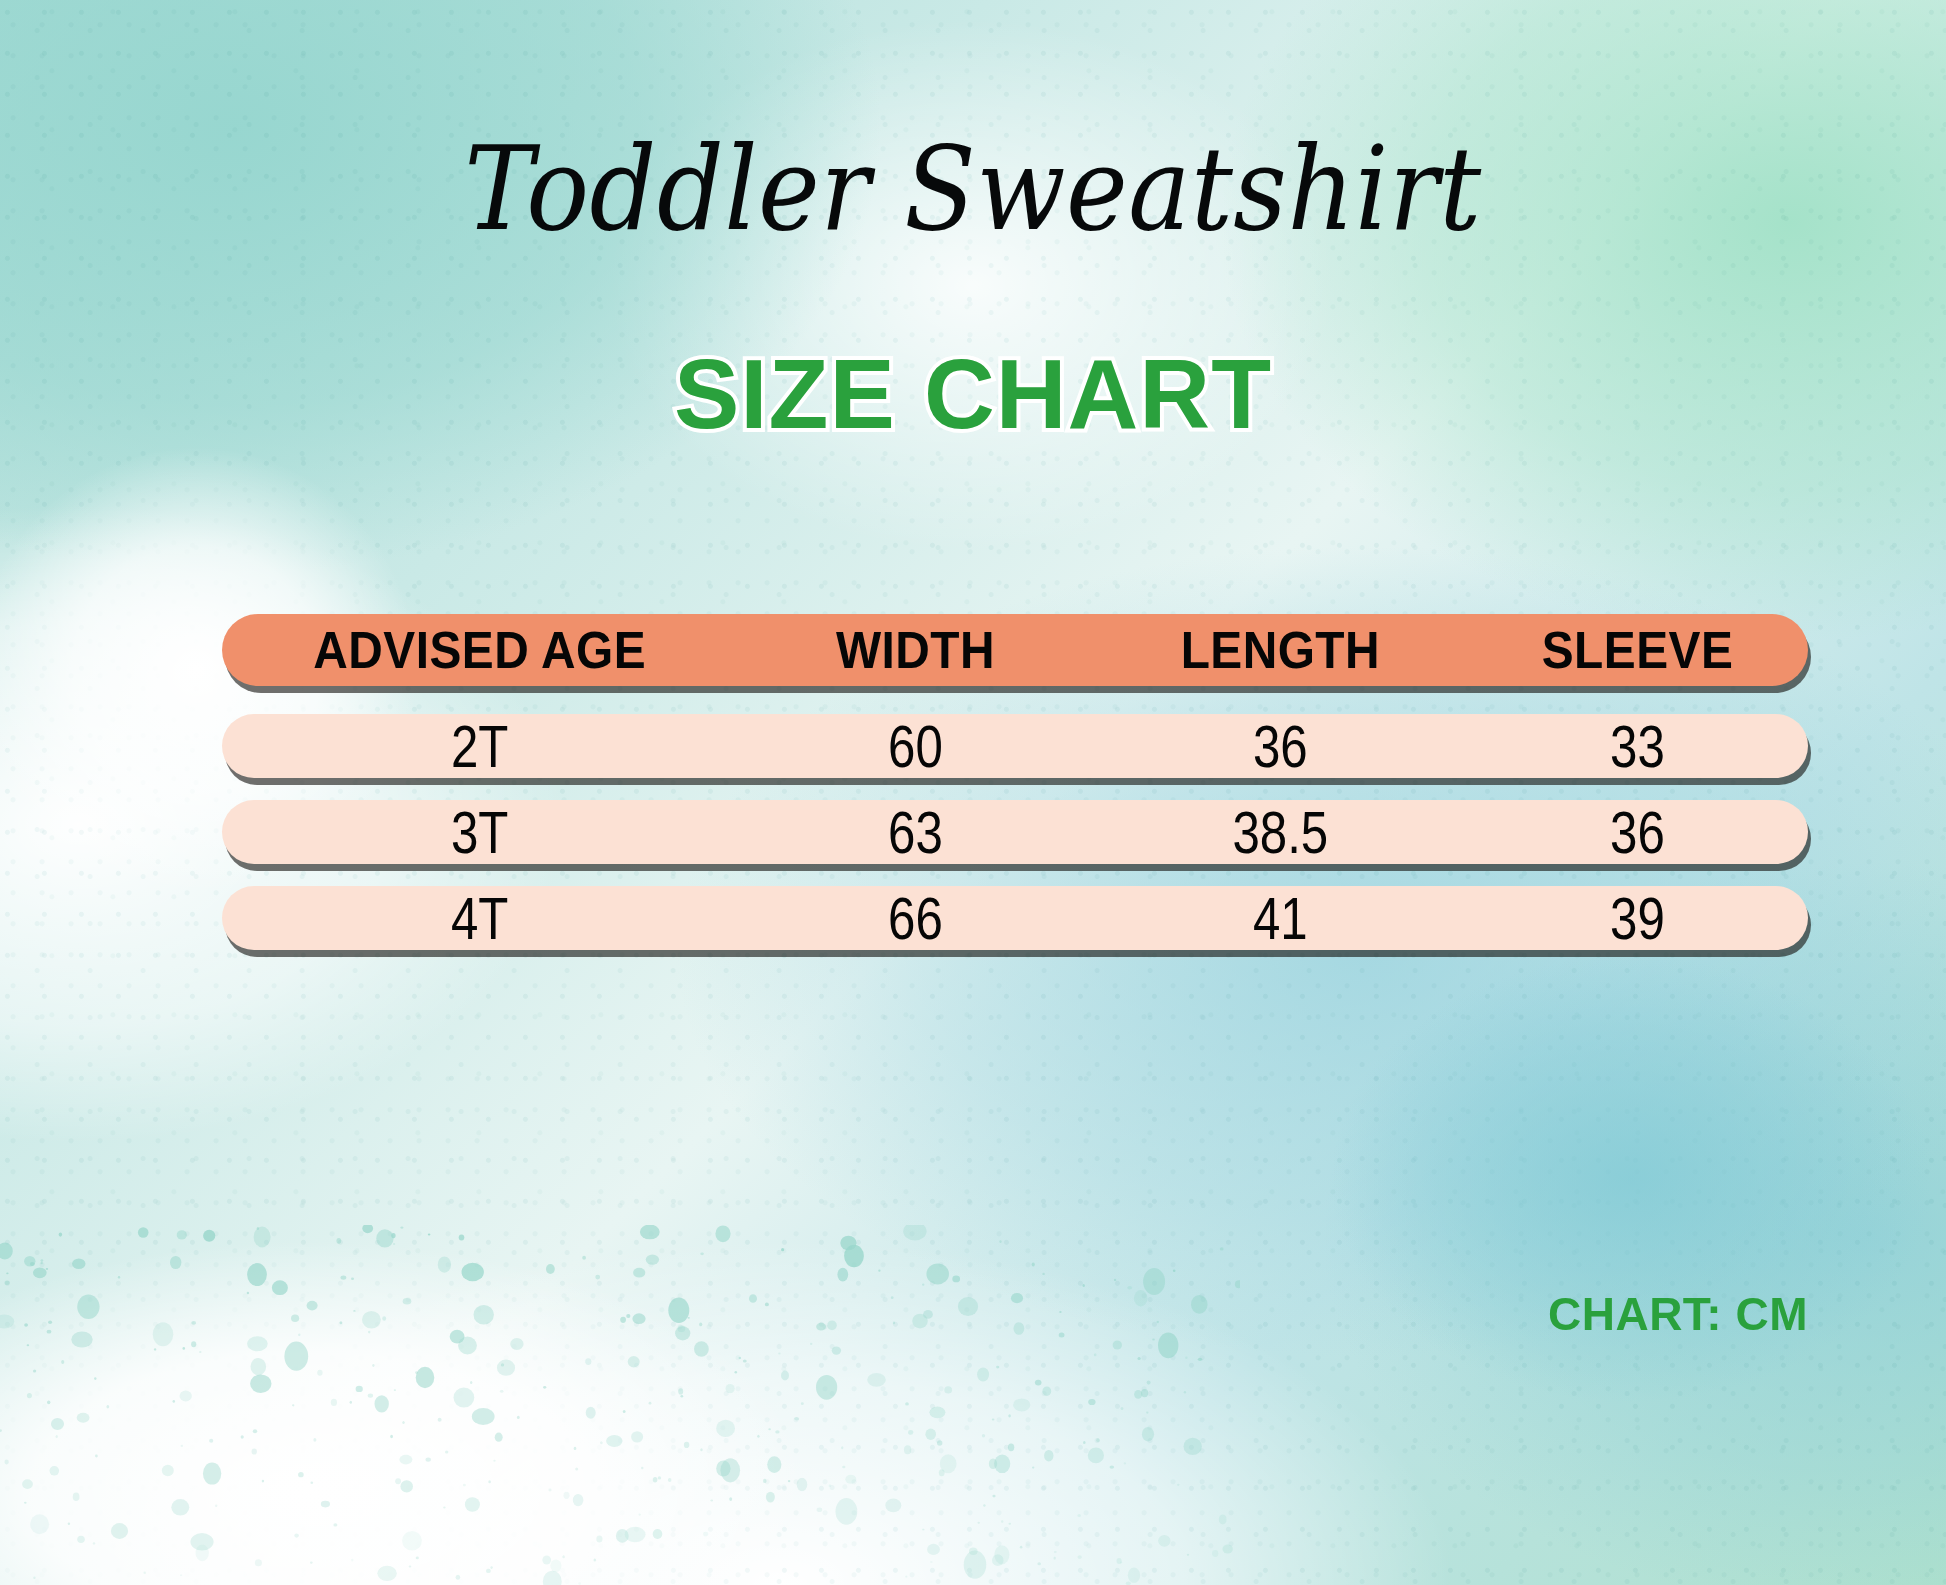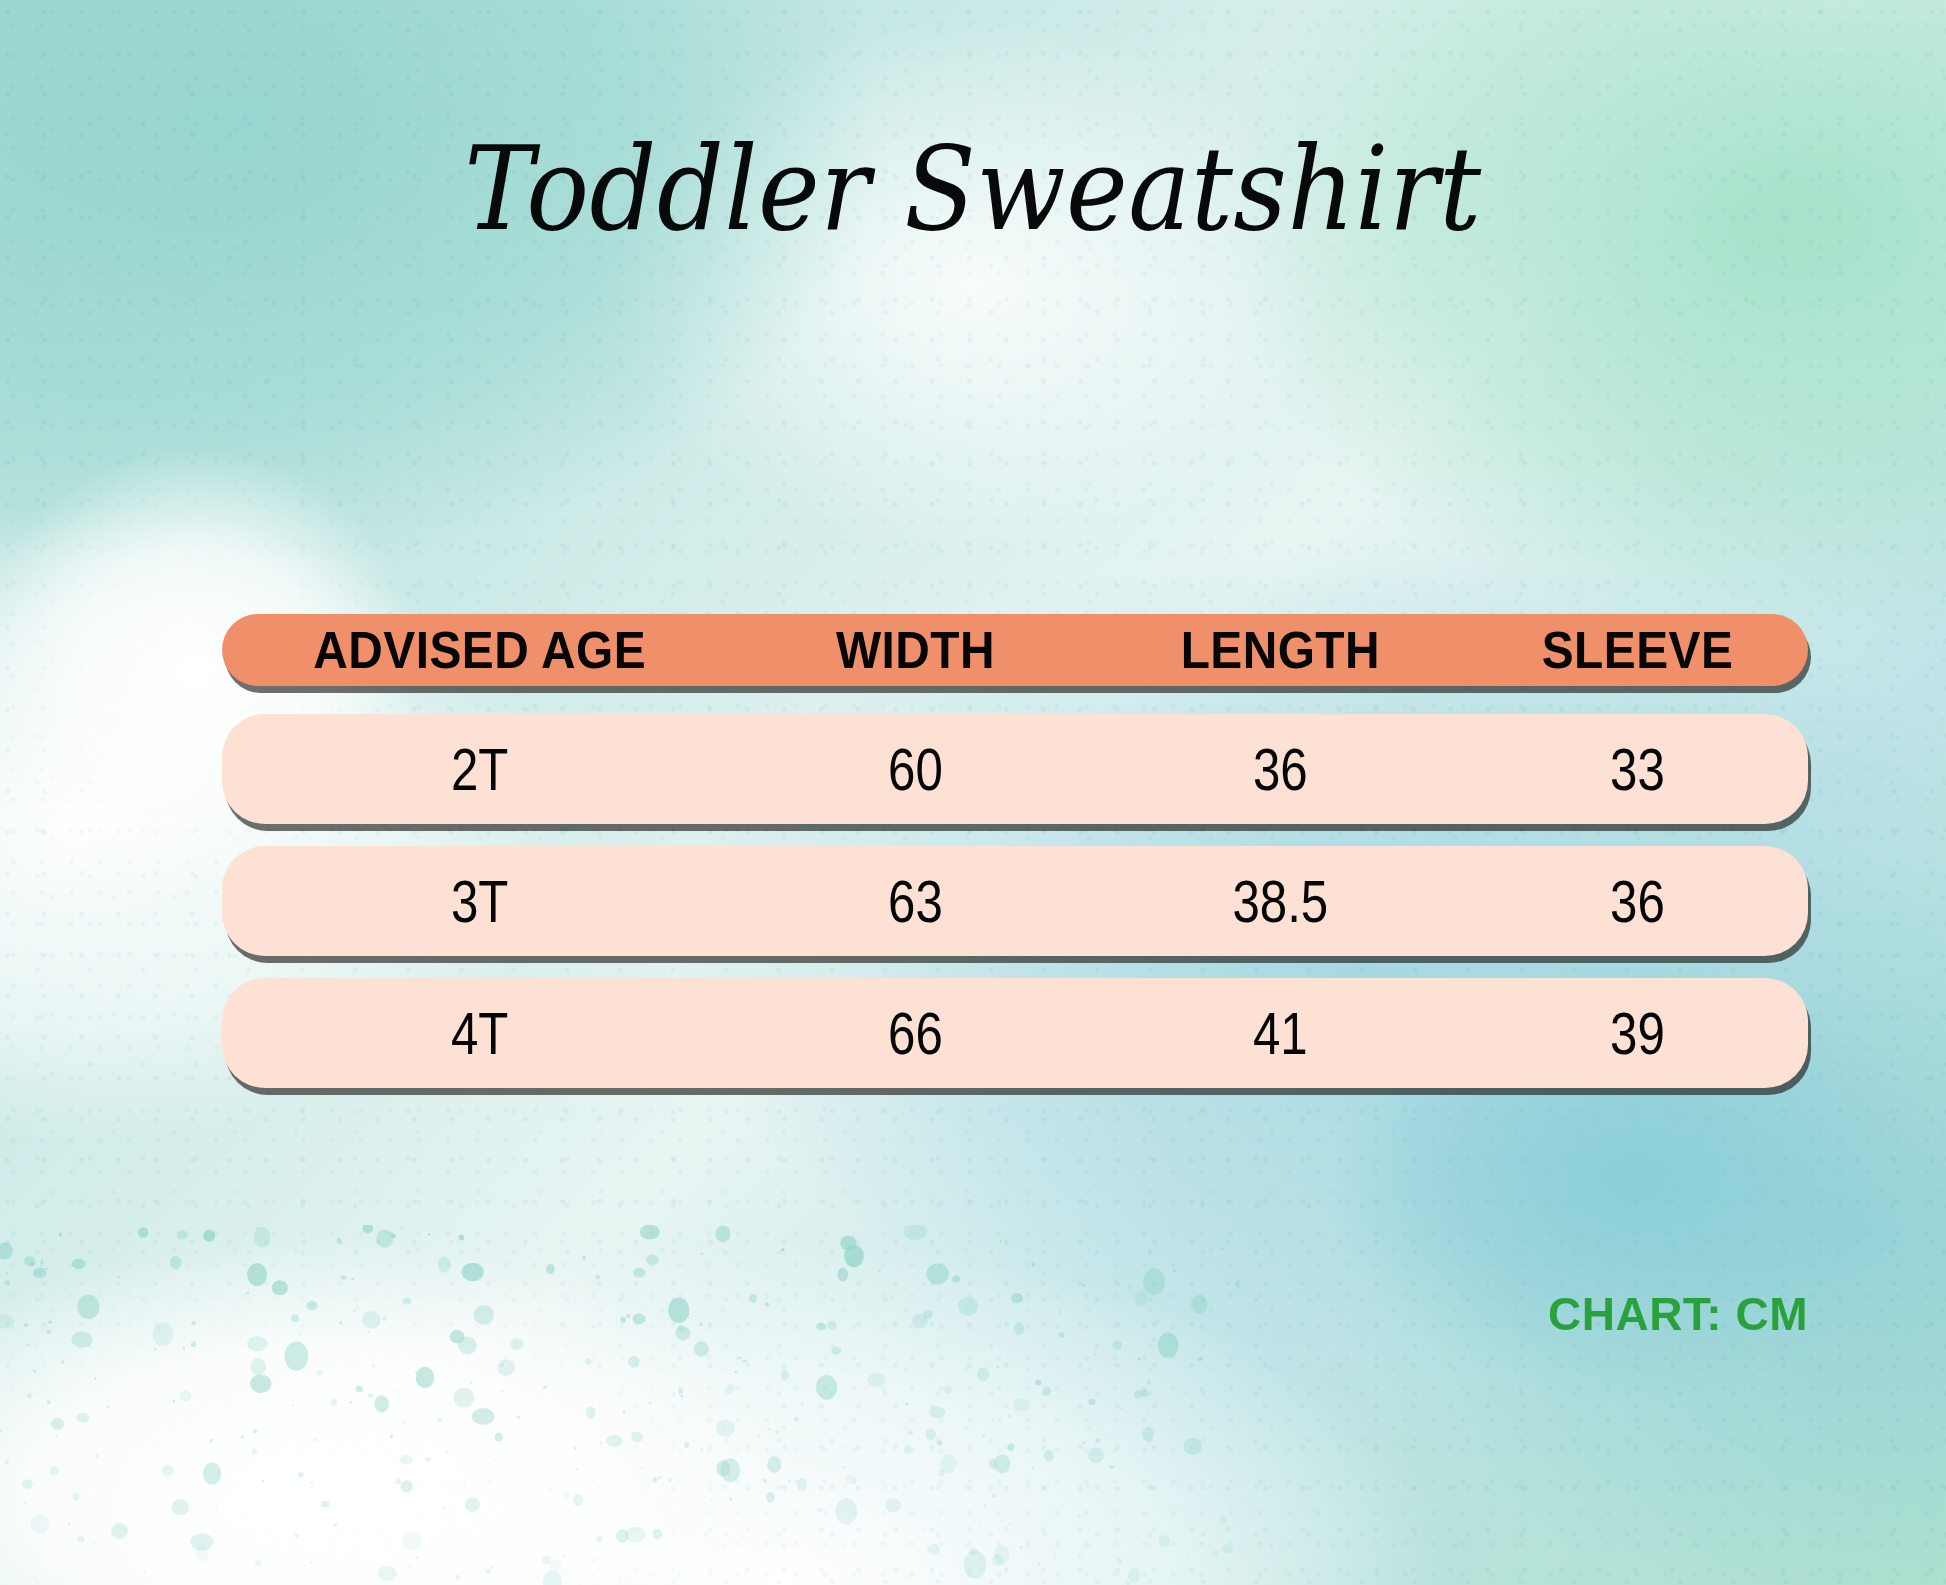--- a/index.html
+++ b/index.html
@@ -83,21 +83,21 @@
   }
 
   
   .table{
     position:absolute; left:222px; top:614px;
     width:1586px;
   }
   .row{
     position:relative;
     display:flex; align-items:center;
-    height:110px;
+    height:64px;
     border-radius:43px;
     box-shadow:3px 7px 0 rgba(25,22,20,.62);
   }
   .row.head{
     background:#f0906b;
     height:72px; border-radius:42px;
     margin-bottom:28px;
   }
   .row.body{
     background:#fce1d4;
@@ -485,20 +485,21 @@
       <ellipse cx="614.3" cy="216.0" rx="8.2" ry="6.1" fill="#8fd3c6" opacity="0.30"></ellipse>
       <ellipse cx="343.4" cy="52.6" rx="2.9" ry="2.2" fill="#8fd3c6" opacity="0.53"></ellipse>
       <ellipse cx="173.8" cy="176.4" rx="1.3" ry="1.4" fill="#8fd3c6" opacity="0.47"></ellipse>
       <ellipse cx="639.0" cy="93.7" rx="6.6" ry="5.4" fill="#8fd3c6" opacity="0.58"></ellipse>
       <ellipse cx="894.0" cy="97.9" rx="1.2" ry="1.3" fill="#8fd3c6" opacity="0.39"></ellipse>
       <ellipse cx="200.3" cy="126.9" rx="1.2" ry="1.0" fill="#8fd3c6" opacity="0.27"></ellipse>
     </svg>
 
   <div class="title">Toddler Sweatshirt</div>
 
+  <div class="subtitle">SIZE CHART</div>
 
   <div class="table">
 
     <div class="row head">
       <div class="cell c-age">ADVISED AGE</div>
       <div class="cell c-width">WIDTH</div>
       <div class="cell c-len">LENGTH</div>
       <div class="cell c-slv">SLEEVE</div>
     </div>
 

